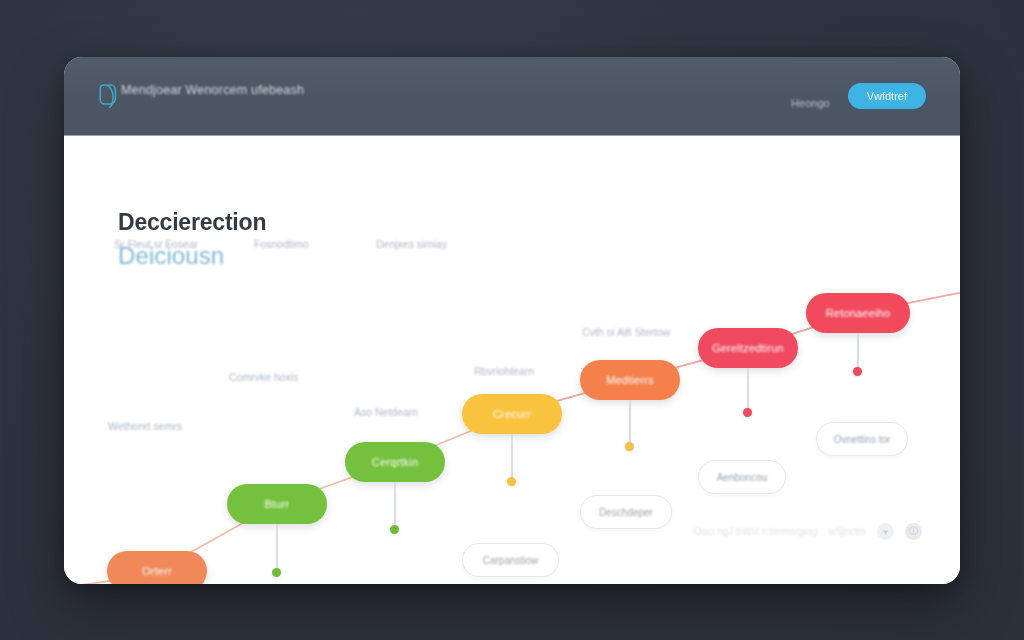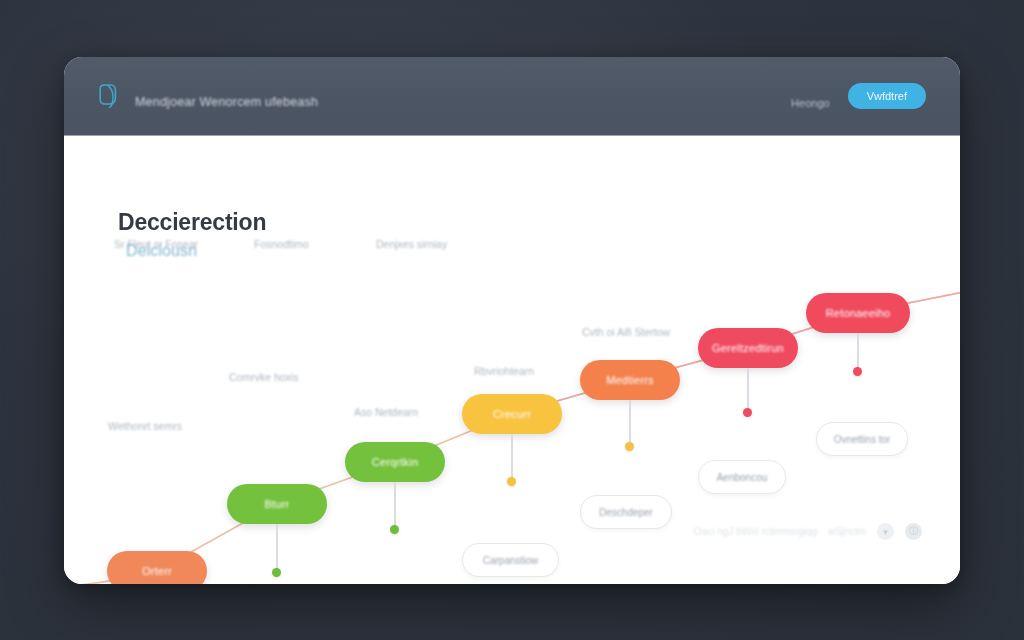--- a/index.html
+++ b/index.html
@@ -26,21 +26,21 @@
 
   
   .app-header {
     position: absolute; left: 0; top: 0;
     width: 100%; height: 79px;
     background: linear-gradient(180deg, #515b6a 0%, #4b5563 60%, #4a5462 100%);
     border-bottom: 1px solid #9aa3ae;
     display: flex; align-items: center;
     padding: 0 34px 0 33px;
   }
-  .brand { display: flex; align-items: flex-end; gap: 14px; }
+  .brand { display: flex; align-items: flex-start; }
   .brand-logo { width: 24px; height: 26px; display: block; filter: blur(0.35px); }
   .brand-title {
     font-size: 12.5px; letter-spacing: 0.2px;
     color: #d3dae2; filter: blur(0.9px);
     white-space: nowrap;
   }
   .header-right {
     margin-left: auto;
     display: flex; align-items: flex-end; gap: 18px;
   }
@@ -66,24 +66,23 @@
   }
 
   .title-block { position: absolute; left: 54px; top: 73px; }
   .page-title {
     font-size: 23px; font-weight: bold;
     color: #353b45; letter-spacing: -0.2px;
     filter: blur(0.55px);
   }
   .page-subtitle {
     margin-top: 6px;
-    font-size: 16px; color: #7fb8d4;
+    font-size: 24px; color: #7fb8d4;
     letter-spacing: 0.1px;
     filter: blur(0.8px);
-    margin-left: 8px;
   }
 
   
   .diagram { position: absolute; inset: 0; }
   .diagram svg.flowline {
     position: absolute; left: 0; top: 0;
     width: 896px; height: 448px;
     overflow: visible;
   }
 

